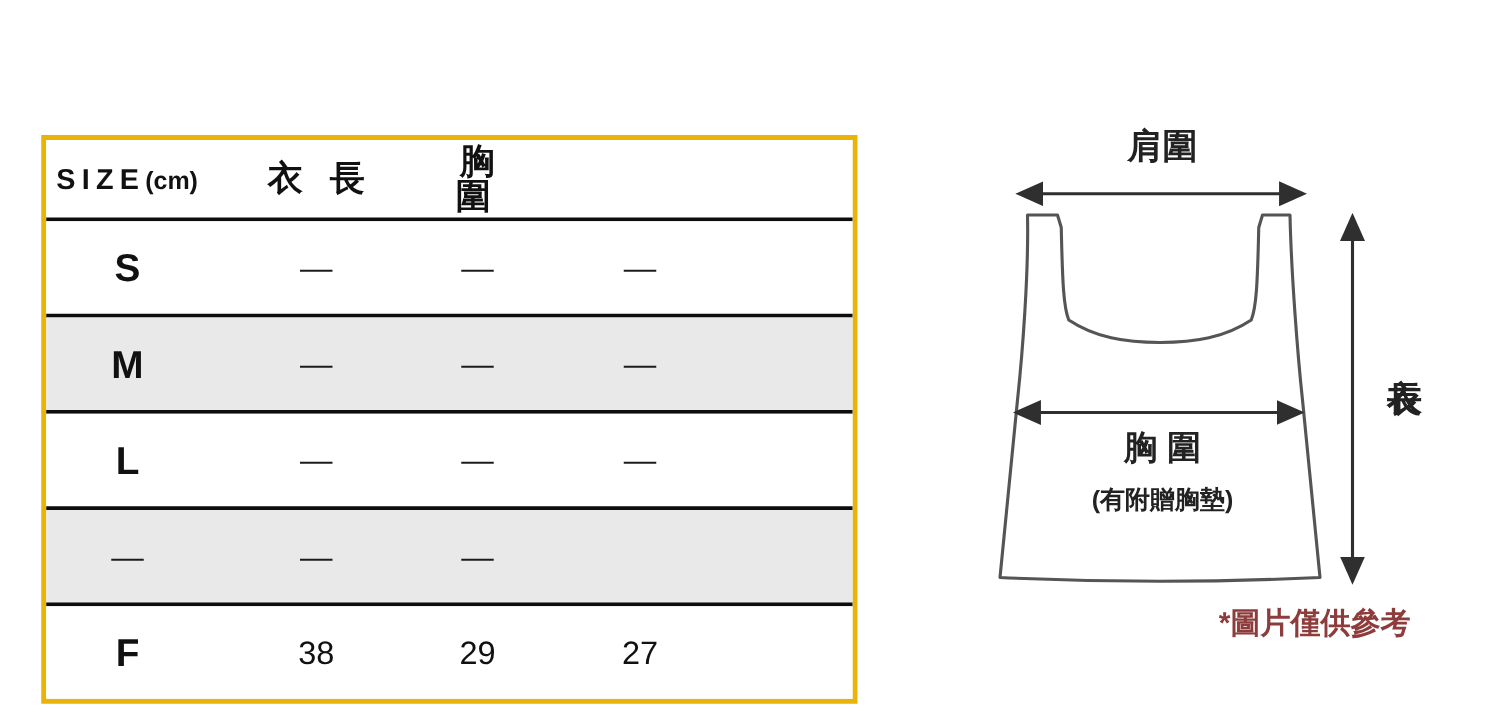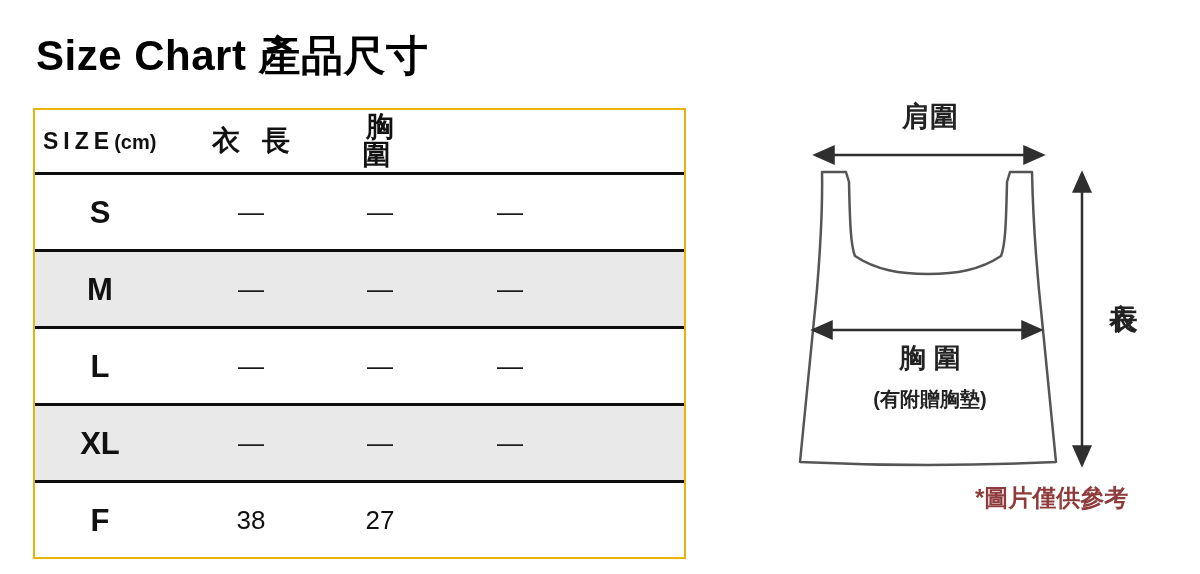--- a/index.html
+++ b/index.html
@@ -25,21 +25,21 @@
     letter-spacing: 0.5px;
     color: #000;
     white-space: nowrap;
   }
   
   .size-table {
     position: absolute;
     left: 33px;
     top: 108px;
     width: 653px;
-    border: 2px solid #eab308;
+    border: 4px solid #eab308;
     box-sizing: border-box;
     background: #fff;
   }
   .t-row {
     display: grid;
     grid-template-columns: 130px 172px 86px 174px 1fr;
     align-items: center;
     height: 74px;
     border-bottom: 3px solid #0d0d0d;
     background: #fff;
@@ -132,21 +132,20 @@
     font-weight: 700;
     color: var(--footnote, #8d3b3b);
     white-space: nowrap;
   }
 </style>
 </head>
 <body>
 
 <div class="page">
 
-  <div class="title">Size Chart 產品尺寸</div>
 
   <div class="size-table">
     <div class="t-row header">
       <div class="cell size-head">
         <span class="word">SIZE</span><span class="unit">(cm)</span>
       </div>
       <div class="cell col-label">衣 長</div>
       <div class="cell col-label">胸 圍</div>
       <div></div>
     </div>
@@ -169,30 +168,30 @@
 
     <div class="t-row">
       <div class="cell size-name">L</div>
       <div class="cell dash">—</div>
       <div class="cell dash">—</div>
       <div class="cell dash">—</div>
       <div></div>
     </div>
 
     <div class="t-row shaded">
-      <div class="cell size-name">XL</div>
       <div class="cell dash">—</div>
       <div class="cell dash">—</div>
       <div class="cell dash">—</div>
       <div></div>
     </div>
 
     <div class="t-row">
       <div class="cell size-name">F</div>
       <div class="cell num">38</div>
+      <div class="cell num">29</div>
       <div class="cell num">27</div>
       <div></div>
     </div>
   </div>
 
   <svg class="diagram-svg" viewBox="0 0 330 395" xmlns="http://www.w3.org/2000/svg">
     <defs>
       <marker id="ah" markerWidth="9" markerHeight="8" refX="7.5" refY="4" orient="auto-start-reverse">
         <path d="M0,0 L9,4 L0,8 Z" fill="#2f2f2f"></path>
       </marker>

